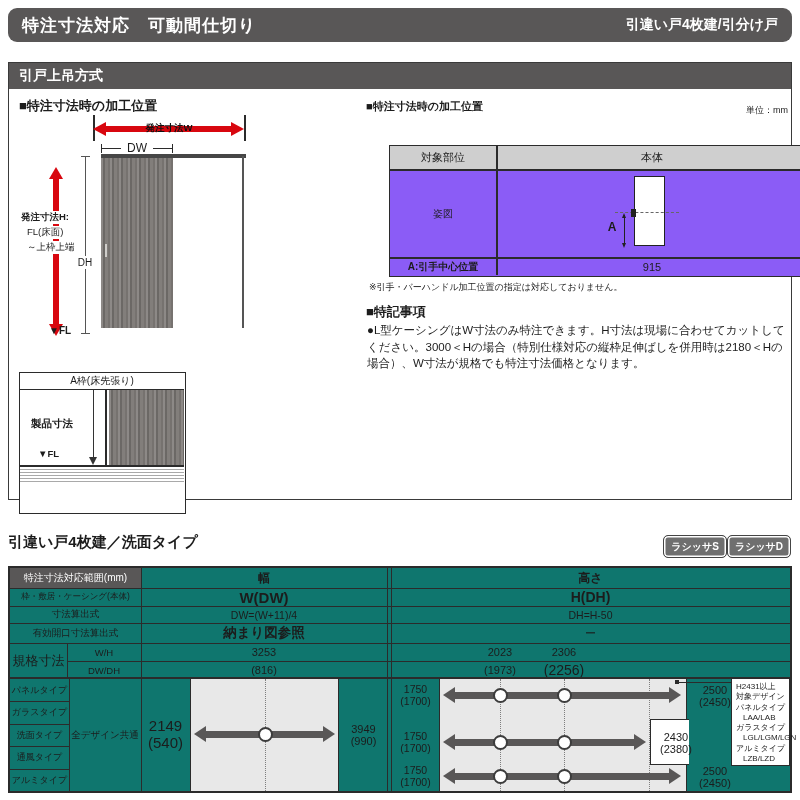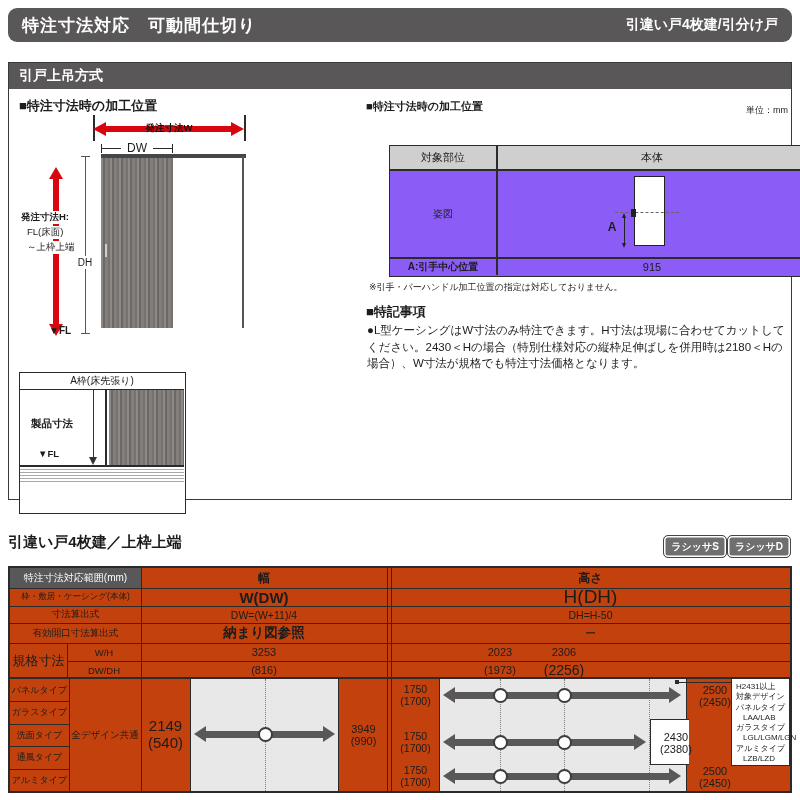--- a/index.html
+++ b/index.html
@@ -30,21 +30,21 @@
       border-left:7.5px solid transparent;border-right:7.5px solid transparent}
   .rarv:before{top:-12px;border-bottom:12px solid #d8070f}
   .rarv:after{bottom:-12px;border-top:12px solid #d8070f}
   .circ{position:absolute;width:15px;height:15px;border:2px solid #3c3c3c;border-radius:50%;background:#fff;box-sizing:border-box}
   .hdrbar{position:absolute;left:8px;top:8px;width:784px;height:34px;background:#595757;border-radius:9px;
           color:#fff;display:flex;align-items:center;justify-content:space-between;padding:0 14px;box-sizing:border-box}
   .mainbox{position:absolute;left:8px;top:62px;width:784px;height:438px;border:1.5px solid #3a3a3a;box-sizing:border-box;background:#fff}
   .mainbox-hdr{height:26px;background:#595757;color:#fff;font-size:14px;font-weight:bold;display:flex;align-items:center;padding-left:10px}
   .mach{position:absolute;left:380px;top:56px;width:421px;height:132px;border:1.5px solid #2b2b2b;box-sizing:border-box;background:#8b5cf6}
   .aframe{position:absolute;left:10px;top:283px;width:167px;height:142px;border:1.5px solid #2b2b2b;box-sizing:border-box;background:#fff}
-  .spec{position:absolute;left:8px;top:566px;width:784px;height:227px;border:2px solid #2b2b2b;box-sizing:border-box;background:#c2410c}
+  .spec{position:absolute;left:8px;top:566px;width:784px;height:227px;border:2px solid #2b2b2b;box-sizing:border-box;background:#0f766e}
   .tab{position:absolute;top:535px;width:62px;height:21px;background:#6f6f6f;border:1px solid #454545;border-radius:5px;
        color:#fff;font-size:10px;font-weight:bold;display:flex;align-items:center;justify-content:center;
        box-shadow:inset 0 0 0 1.5px #fff;cursor:pointer}
   .legend{position:absolute;left:721px;top:110px;width:59px;height:88px;border:1px solid #2b2b2b;background:#fff;
           box-sizing:border-box;font-size:8px;line-height:10.3px;padding:3px 1px 0 4px}
   .legend .ind{padding-left:7px}
   .band{position:absolute;background:#e8e8e8;border-left:1px solid #2b2b2b;border-right:1px solid #2b2b2b;box-sizing:border-box}
   .dimtickv{position:absolute;background:#2b2b2b;width:1.5px}
   .whitebg{background:#fff;padding:0 2px}
 </style>
@@ -120,37 +120,37 @@
         <div class="abs" style="left:126px;top:74px;width:0;height:0;border-left:2.5px solid transparent;border-right:2.5px solid transparent;border-top:5px solid #222"></div>
         <div class="cell" style="left:108px;top:50px;width:16px;height:16px;font-size:12px;font-weight:bold">A</div>
       </div>
       <div class="hline" style="left:0;top:111px;width:418px;height:1.5px"></div>
       <div class="cell" style="left:0;top:112px;width:106px;height:17px;font-size:10px;font-weight:bold">A:引手中心位置</div>
       <div class="cell" style="left:106px;top:112px;width:312px;height:17px;font-size:11px">915</div>
     </div>
     <div class="abs" style="left:360px;top:192px;font-size:9px">※引手・バーハンドル加工位置の指定は対応しておりません。</div>
 
     <div class="abs" style="left:357px;top:214px;font-size:13px;font-weight:bold">■特記事項</div>
-    <div class="abs" style="left:358px;top:233px;width:424px;font-size:11.5px;line-height:1.45;white-space:normal">●L型ケーシングはW寸法のみ特注できます。H寸法は現場に合わせてカットしてください。2430＜Hの場合（特別仕様対応の縦枠足伸ばしを併用時は2180＜Hの場合）、W寸法が規格でも特注寸法価格となります。</div>
+    <div class="abs" style="left:358px;top:233px;width:424px;font-size:11.5px;line-height:1.45;white-space:normal">●L型ケーシングはW寸法のみ特注できます。H寸法は現場に合わせてカットしてください。3000＜Hの場合（特別仕様対応の縦枠足伸ばしを併用時は2180＜Hの場合）、W寸法が規格でも特注寸法価格となります。</div>
   </div>
 </div>
 
-<div class="abs" style="left:8px;top:533px;font-size:15px;font-weight:bold">引違い戸4枚建／上枠上端</div>
+<div class="abs" style="left:8px;top:533px;font-size:15px;font-weight:bold">引違い戸4枚建／洗面タイプ</div>
 <div class="tab" style="left:663px">ラシッサS</div>
 <div class="tab" style="left:727px">ラシッサD</div>
 
 <div class="spec">
 
   <div class="cell" style="left:0;top:0;width:131px;height:20px;background:#595757;color:#fff;font-size:10px">特注寸法対応範囲(mm)</div>
   <div class="cell" style="left:131px;top:0;width:246px;height:20px;font-size:12px;font-weight:bold">幅</div>
   <div class="cell" style="left:381px;top:0;width:399px;height:20px;font-size:12px;font-weight:bold">高さ</div>
 
   <div class="cell" style="left:0;top:20px;width:131px;height:18px;font-size:8.5px">枠・敷居・ケーシング(本体)</div>
   <div class="cell" style="left:131px;top:20px;width:246px;height:18px;font-size:15px;font-weight:bold">W(DW)</div>
-  <div class="cell" style="left:381px;top:20px;width:399px;height:18px;font-size:19px;font-weight:normal">H(DH)</div>
+  <div class="cell" style="left:381px;top:20px;width:399px;height:18px;font-size:14px;font-weight:bold">H(DH)</div>
 
   <div class="cell" style="left:0;top:38px;width:131px;height:17px;font-size:9.5px">寸法算出式</div>
   <div class="cell" style="left:131px;top:38px;width:246px;height:17px;font-size:10.5px">DW=(W+11)/4</div>
   <div class="cell" style="left:381px;top:38px;width:399px;height:17px;font-size:10.5px">DH=H-50</div>
 
   <div class="cell" style="left:131px;top:55px;width:246px;height:20px;font-size:13.5px;font-weight:bold">納まり図参照</div>
   <div class="cell" style="left:0;top:55px;width:131px;height:20px;font-size:9.5px">有効開口寸法算出式</div>
   <div class="cell" style="left:381px;top:55px;width:399px;height:20px;font-size:11px">ー</div>
 
   <div class="cell" style="left:0;top:75px;width:57px;height:36px;font-size:13px">規格寸法</div>

